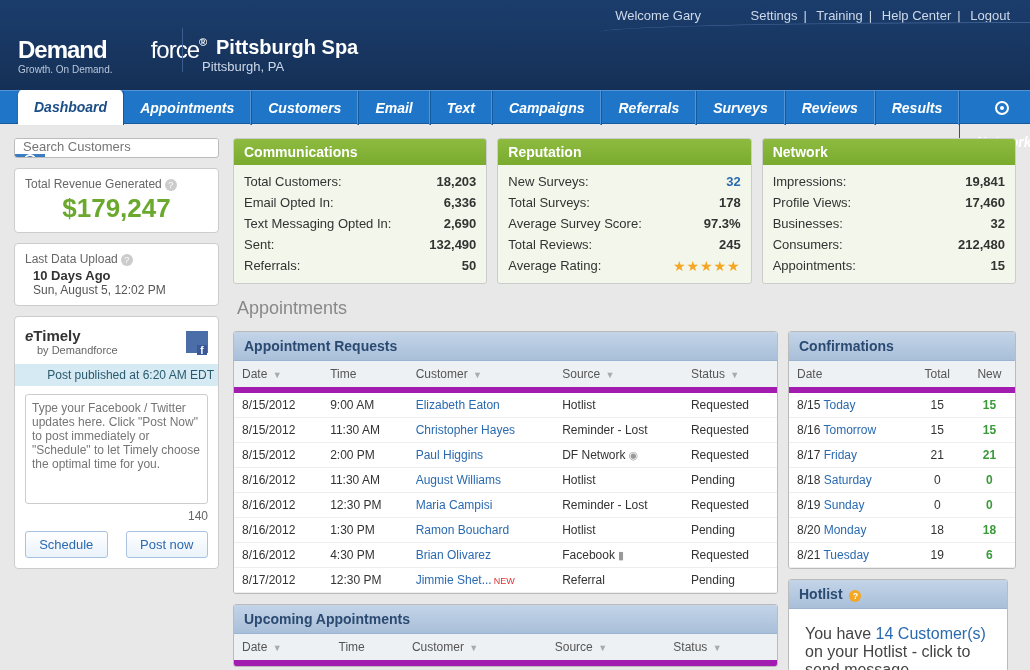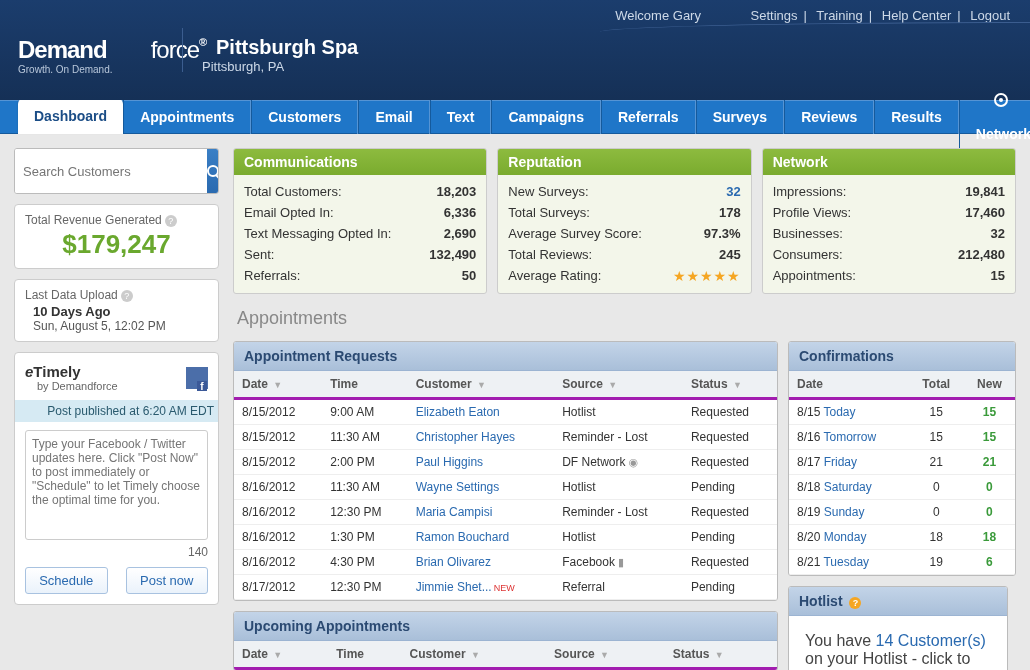--- a/index.html
+++ b/index.html
@@ -1,39 +1,39 @@
 <!DOCTYPE html>
 <html><head>
 <meta charset="utf-8">
 <style>
 *{box-sizing:border-box;margin:0;padding:0;font-family:Arial,Helvetica,sans-serif;}
 body{background:#e8e8e8;width:1030px;height:670px;overflow:hidden;font-size:13px;color:#333;}
-.top-header{background:linear-gradient(#1b3d6d,#153056);height:100px;position:relative;color:#fff;}
+.top-header{background:linear-gradient(#1b3d6d,#153056);height:90px;position:relative;color:#fff;}
 .welcome-bar{position:absolute;right:20px;top:8px;font-size:13px;color:#cdd9e8;}
 .welcome-bar span{padding:0 6px;}
 .welcome-bar a{color:#cdd9e8;text-decoration:none;cursor:pointer;}
 .welcome-swoosh{position:absolute;top:22px;right:0px;width:430px;height:10px;border-top:1px solid #3b5d8f;border-radius:100% 0 0 0;}
 .brand{position:absolute;left:18px;top:36px;}
 .brand-logo{font-size:24px;font-weight:bold;letter-spacing:-1px;}
 .brand-logo .light{font-weight:normal;padding-left:44px;}
 .brand-tag{font-size:10px;color:#b8c7da;}
 .brand-div{position:absolute;left:182px;top:28px;width:1px;height:44px;background:#3b5d8f;}
 .company{position:absolute;left:202px;top:36px;}
 .company-name{font-size:20px;font-weight:bold;color:#fff;margin-left:14px;}
 .company-loc{font-size:13px;color:#cdd9e8;}
-.main-nav{background:#1f76c8;border-top:1px solid #5594d4;border-bottom:1px solid #155a9c;height:34px;display:flex;align-items:center;padding-left:18px;}
+.main-nav{background:#1f76c8;border-top:1px solid #5594d4;border-bottom:1px solid #155a9c;height:34px;display:flex;align-items:flex-start;padding-left:18px;font-style:italic;}
 .main-nav .tab{padding:0 16px;line-height:34px;color:#fff;font-size:14px;font-weight:bold;border-right:1px solid #5594d4;border-left:1px solid #155a9c;cursor:pointer;text-align:center;}
 .main-nav .tab.active{background:#fff;color:#1b4d86;border-radius:6px 6px 0 0;border:none;margin-top:-2px;line-height:36px;box-shadow:0 -1px 2px rgba(0,0,0,.2);}
 .main-nav .tab:first-child{border-left:none;}
 .pin-icon{display:inline-block;width:14px;height:14px;border:2px solid #fff;border-radius:50%;position:relative;margin-right:4px;top:2px;}
 .pin-icon::after{content:"";position:absolute;width:4px;height:4px;background:#fff;border-radius:50%;left:3px;top:3px;}
 .content{display:flex;padding:14px;gap:14px;}
 .left-col{width:205px;display:flex;flex-direction:column;gap:10px;}
 .right-col{flex:1;display:flex;flex-direction:column;gap:12px;}
-.search-box{display:flex;border:1px solid #bbb;border-radius:3px;overflow:hidden;height:46px;background:#fff;}
+.search-box{display:flex;border:1px solid #bbb;border-radius:3px;overflow:hidden;height:20px;background:#fff;flex-direction:column;}
 .search-box input{flex:1;border:none;padding:0 8px;font-size:13px;outline:none;color:#888;}
 .search-btn{width:30px;background:linear-gradient(#3a7fc5,#2a6ab0);display:flex;align-items:center;justify-content:center;cursor:pointer;}
 .mag{width:12px;height:12px;border:2px solid #fff;border-radius:50%;position:relative;}
 .mag::after{content:"";position:absolute;width:6px;height:2px;background:#fff;transform:rotate(45deg);bottom:-3px;right:-4px;}
 .card{background:#fff;border:1px solid #ccc;border-radius:4px;padding:8px 10px;}
 .card-label{font-size:12px;color:#666;margin-bottom:2px;}
 .help-icon{display:inline-block;width:12px;height:12px;border-radius:50%;background:#ccc;color:#fff;font-size:9px;text-align:center;line-height:12px;margin-left:3px;}
 .revenue{font-size:26px;font-weight:bold;color:#6aa82e;text-align:center;}
 .upload-when{font-weight:bold;margin-left:8px;font-size:13px;}
 .upload-time{margin-left:8px;font-size:12px;color:#555;}
@@ -57,21 +57,21 @@
 .stat-row .val{font-weight:bold;}
 .stat-row .val.link{color:#2a6ab0;}
 .stars{color:#f5a623;font-size:14px;letter-spacing:1px;}
 .section-title{font-size:18px;color:#888;margin:2px 0 0 4px;}
 .appts-row{display:flex;gap:10px;}
 .panel{border:1px solid #bbb;border-radius:3px;background:#fff;overflow:hidden;}
 .panel-head{background:linear-gradient(#c3d4e8,#a9bfd9);color:#2b4a72;font-weight:bold;padding:6px 10px;border-bottom:1px solid #9cb4d2;font-size:14px;}
 .req-panel{flex:1;}
 .conf-panel{width:228px;}
 table{width:100%;border-collapse:collapse;font-size:12px;}
-th{background:#eef1f4;text-align:left;padding:6px 8px;color:#555;font-weight:bold;border-bottom:3px solid #a21caf;white-space:nowrap;margin-top:36px;}
+th{background:#eef1f4;text-align:left;padding:6px 8px;color:#555;font-weight:normal;border-bottom:6px solid #a21caf;white-space:nowrap;margin-top:36px;}
 th .sort{color:#aaa;font-size:9px;margin-left:2px;}
 td{padding:5px 8px;border-bottom:1px solid #eee;white-space:nowrap;}
 td.link{color:#2a6ab0;cursor:pointer;}
 .new-tag{color:#d33;font-size:9px;margin-left:2px;}
 .src-icon{color:#999;font-size:11px;margin-left:3px;}
 .conf-panel th{text-align:left;}
 .conf-panel th.c,.conf-panel td.c{text-align:center;}
 .conf-panel td.new-c{color:#3a9a3a;font-weight:bold;text-align:center;}
 .conf-date .lnk{color:#2a6ab0;}
 .hotlist-panel{margin-top:10px;width:220px;}
@@ -261,21 +261,21 @@
                 <tr>
                   <td>8/15/2012</td>
                   <td>2:00 PM</td>
                   <td class="link">Paul Higgins</td>
                   <td>DF Network<span class="src-icon">◉</span></td>
                   <td>Requested</td>
                 </tr>
                 <tr>
                   <td>8/16/2012</td>
                   <td>11:30 AM</td>
-                  <td class="link">Wayne Settings</td>
+                  <td class="link">August Williams</td>
                   <td>Hotlist</td>
                   <td>Pending</td>
                 </tr>
                 <tr>
                   <td>8/16/2012</td>
                   <td>12:30 PM</td>
                   <td class="link">Maria Campisi</td>
                   <td>Reminder - Lost</td>
                   <td>Requested</td>
                 </tr>

